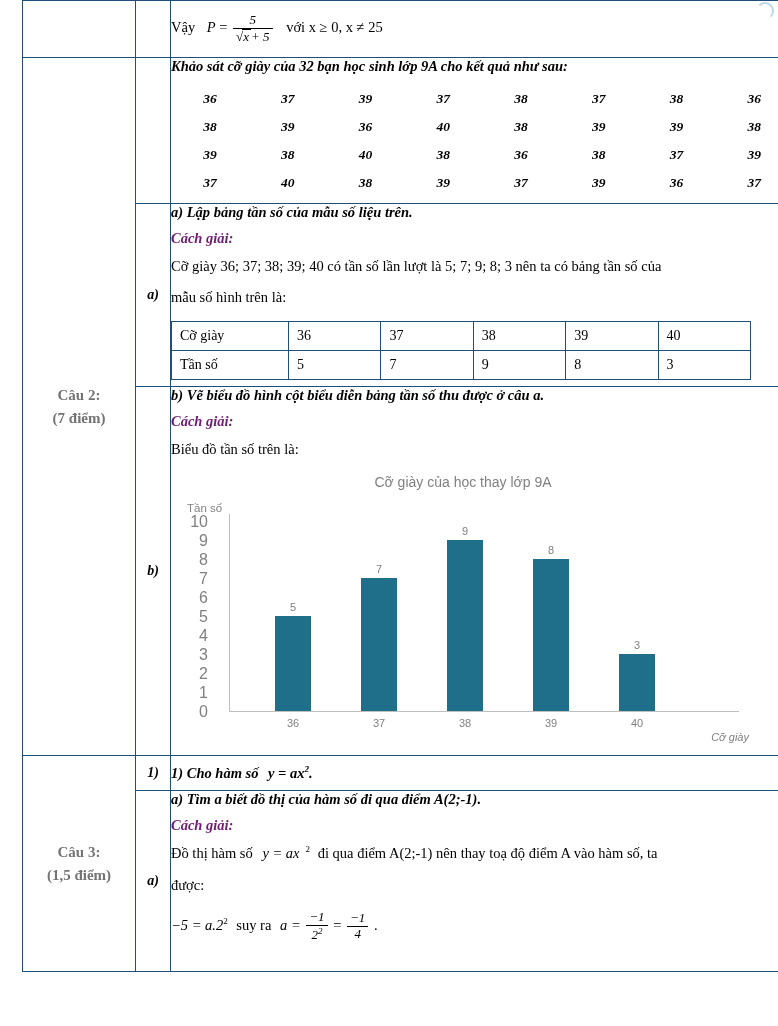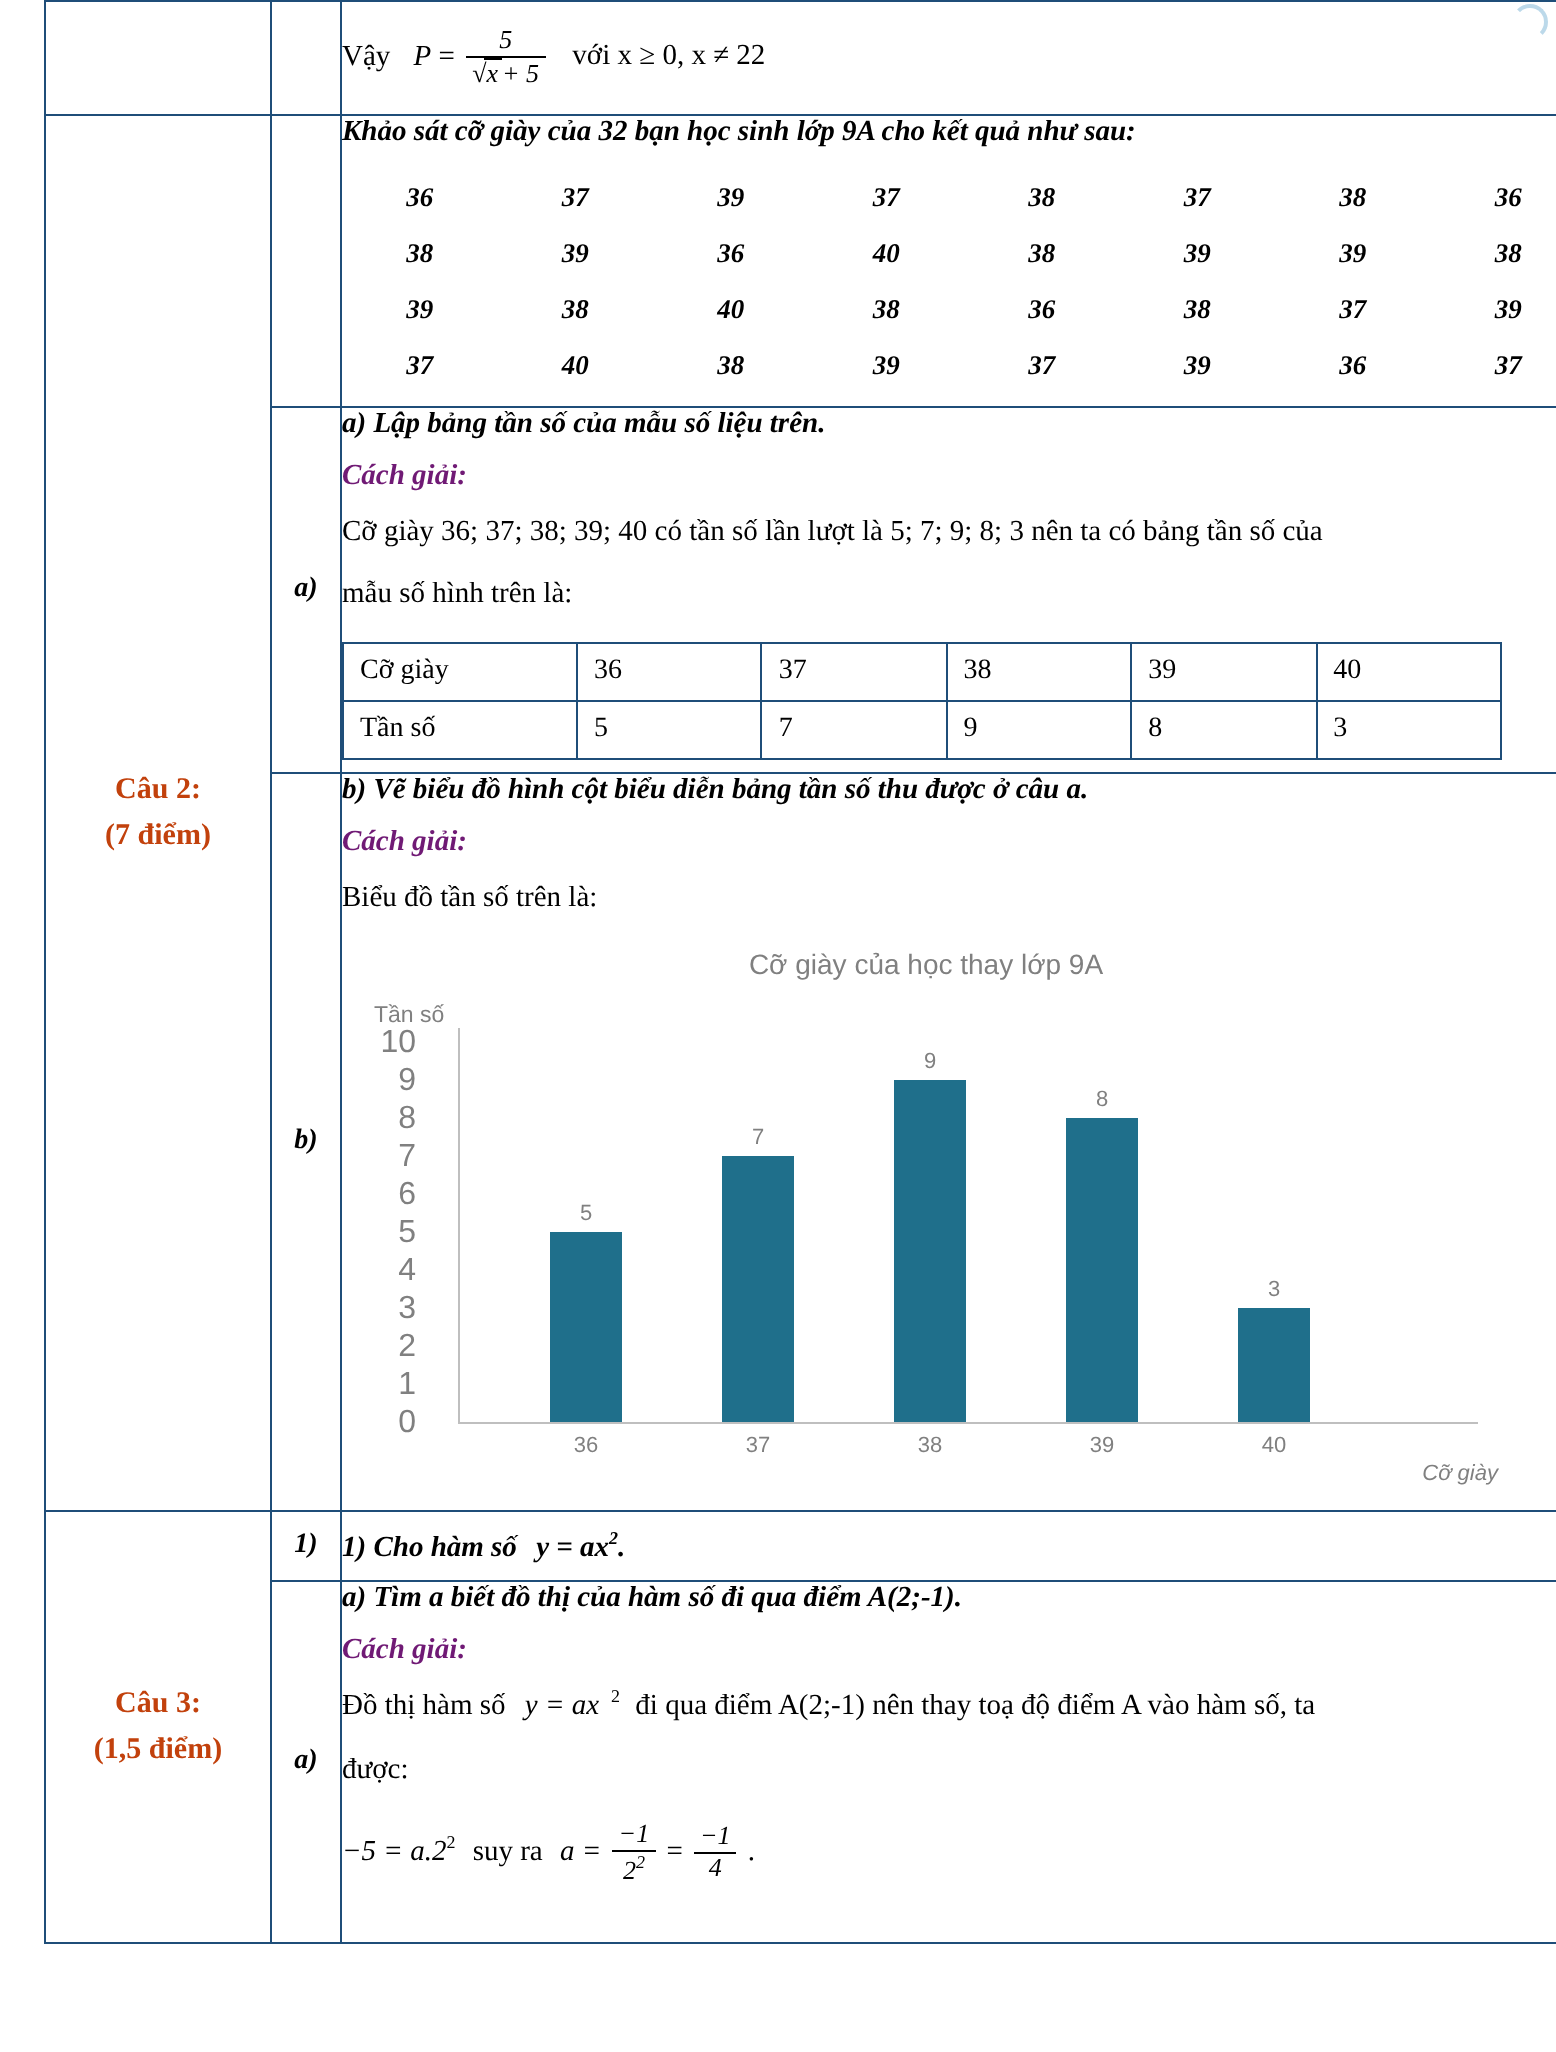--- a/index.html
+++ b/index.html
@@ -29,21 +29,21 @@
   }
   table.main > tbody > tr > td {
     border: 1px solid #1f4e79;
     vertical-align: middle;
     padding: 0;
   }
   .col-label { width: 112px; }
   .col-sub { width: 34px; }
   .label-cell {
     text-align: center;
-    color: #c2410c;
+    color: #737373;
     font-weight: bold;
     font-size: 15px;
     line-height: 1.5;
     font-family: "Liberation Serif", serif;
   }
   .sub-cell {
     text-align: center;
     font-weight: bold;
     font-style: italic;
     font-size: 14px;
@@ -226,21 +226,21 @@
             <span style="display:inline-block; margin-left:8px;">
               <span class="math">P</span>
               <span>=</span>
               <span class="frac">
                 <span class="num">5</span>
                 <span class="den">
                   <span class="sqrt-sign">√</span><span class="sqrt">x</span><span>+ 5</span>
                 </span>
               </span>
             </span>
-            <span style="margin-left:8px;">với  x ≥ 0, x ≠ 22</span>
+            <span style="margin-left:8px;">với  x ≥ 0, x ≠ 25</span>
           </div>
         </td>
       </tr>
 
       <tr>
         <td class="col-label label-cell" rowspan="3">
           <div>Câu 2:</div>
           <div>(7 điểm)</div>
         </td>
         <td class="col-sub"></td>

